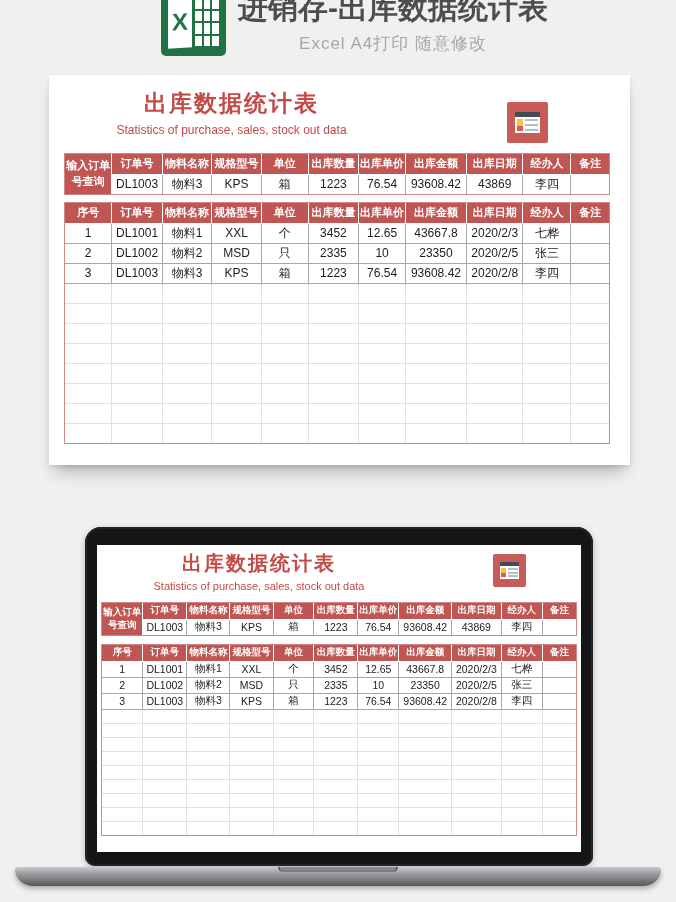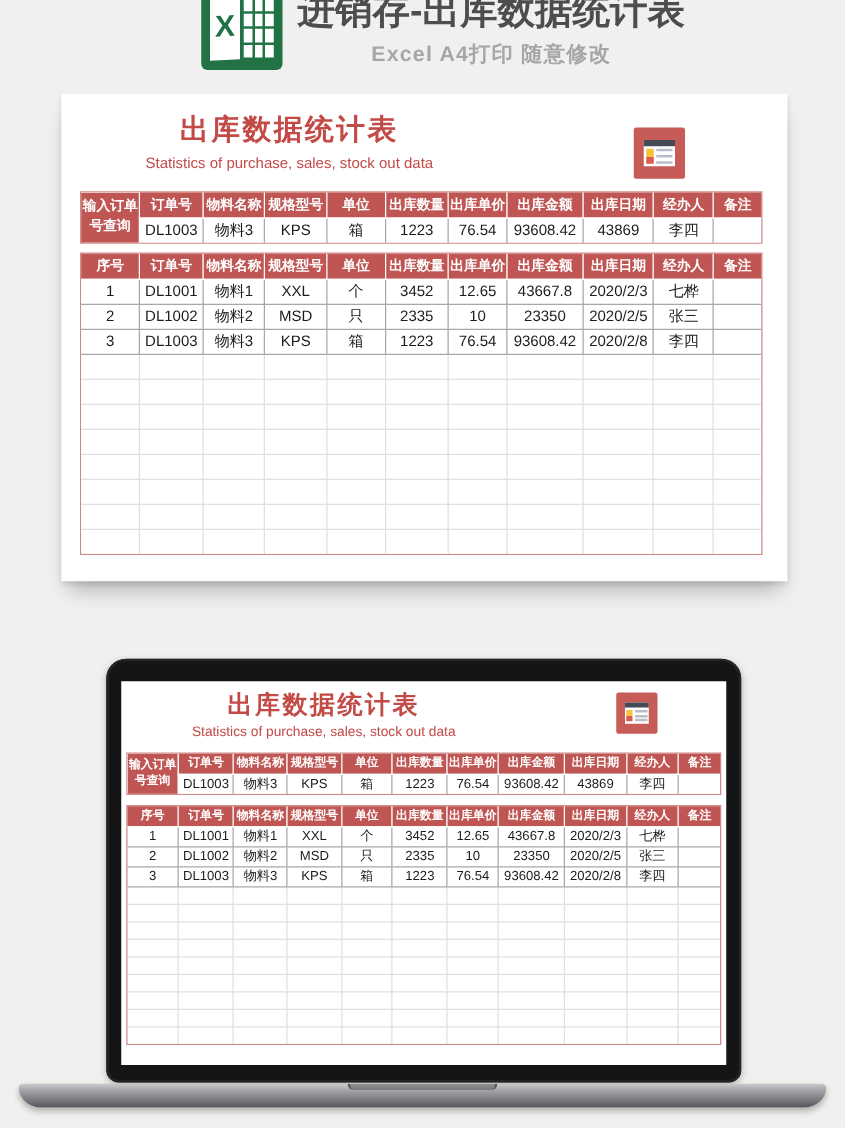--- a/index.html
+++ b/index.html
@@ -11,21 +11,21 @@
   .excel-icon { position:absolute; left:161px; top:-12px; width:65px; height:68px;
     background:var(--green); border-radius:5px; }
   .excel-icon .xpage { position:absolute; left:7px; top:8px; width:24px; height:52px;
     background:#fff; transform:skewY(-3deg); display:flex; align-items:center; justify-content:center;
     font-weight:bold; font-size:24px; color:var(--green); }
   .excel-icon .grid { position:absolute; right:7px; top:10px; width:24px; height:48px;
     display:grid; grid-template-columns:repeat(3,1fr); grid-template-rows:repeat(4,1fr); gap:2px; }
   .excel-icon .grid i { background:#fff; }
   .banner-text { position:absolute; left:232px; top:-12px; width:322px; text-align:center; }
   .banner-title { font-size:30px; font-weight:bold; color:#4d4d4d; white-space:nowrap; }
-  .banner-sub { font-size:17px; color:#a6a6a6; margin-top:3px; letter-spacing:1px;font-weight:bold; }
+  .banner-sub { font-size:17px; color:#a6a6a6; margin-top:3px; letter-spacing:1px; }
 
   
   .paper { position:absolute; left:49px; top:75px; width:581px; height:390px; background:#fff;
     box-shadow:0 2px 4px rgba(0,0,0,.10), 0 12px 16px -6px rgba(0,0,0,.28); }
 
   
   .sheet { position:absolute; inset:0; }
   .sheet-head { position:absolute; text-align:center; }
   .sheet-title { font-weight:bold; color:var(--title-red); letter-spacing:2px; }
   .sheet-sub { color:var(--title-red); }

